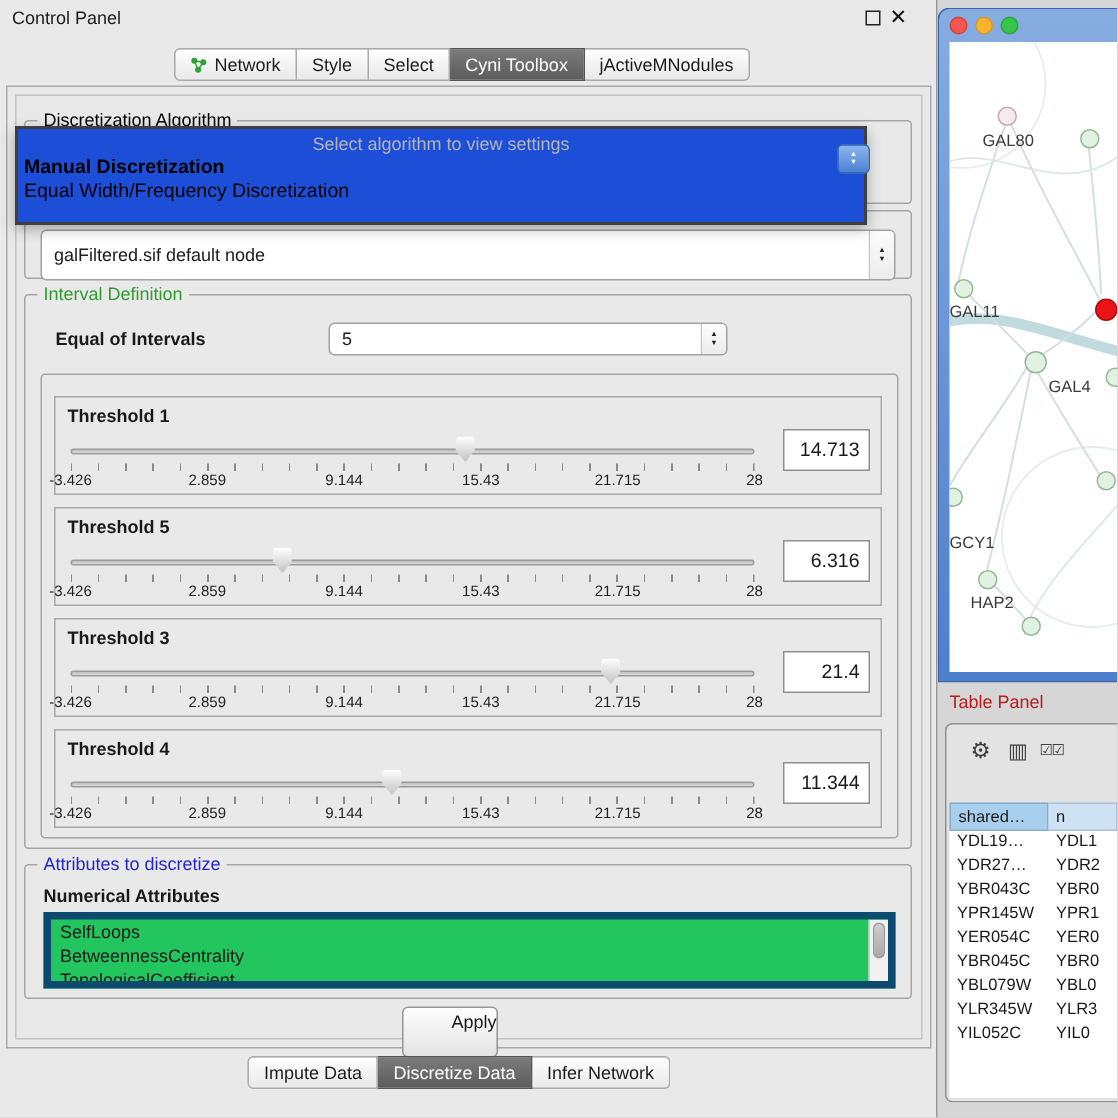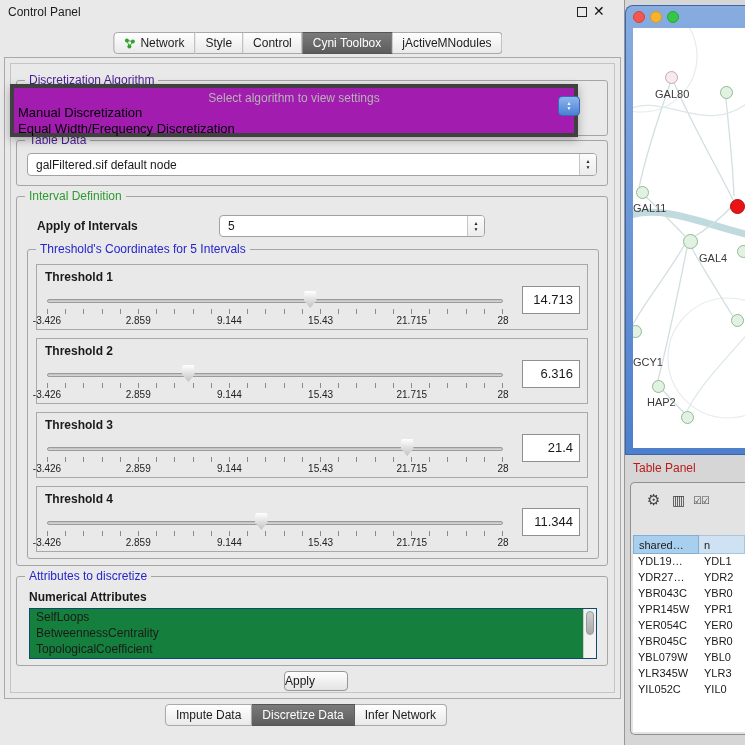--- a/index.html
+++ b/index.html
@@ -19,66 +19,66 @@
 .seg-item{display:flex;align-items:center;gap:5px;height:22px;padding:0 10px;font-size:12px;color:#1c1c1c;background:linear-gradient(#fefefe,#e9e9e9);border:1px solid #a9a9a9;border-left:none;white-space:nowrap}
 .seg-item:first-child{border-left:1px solid #a9a9a9;border-radius:4px 0 0 4px}
 .seg-item:last-child{border-radius:0 4px 4px 0}
 .seg-item.selected{background:linear-gradient(#7b7b7b,#5c5c5c);color:#fff;border-color:#555}
 
 .outer-panel{position:absolute;left:4px;top:57px;width:617px;height:642px;border:1px solid #a9a9a9;background:#e9e9e9}
 .inner-panel{position:absolute;left:5px;top:5px;right:5px;bottom:5px;border:1px solid #c4c4c4}
 
 
 .group{position:absolute;border:1px solid #a5a5a5;border-radius:3px}
-.glabel{position:absolute;top:-8px;left:8px;background:#e9e9e9;padding:0 4px;font-size:12px;color:#4c1d95;white-space:nowrap}
+.glabel{position:absolute;top:-8px;left:8px;background:#e9e9e9;padding:0 4px;font-size:12px;color:#000000;white-space:nowrap}
 .glabel.green{color:#2e9b2e}
 .glabel.blue{color:#2525cc}
 
 .algo-group{left:16px;top:80px;width:592px;height:56px}
 
 
-.popup{position:absolute;left:10px;top:84px;width:568px;height:53px;background:#a21caf;border:4px solid #404040;box-shadow:0 3px 9px rgba(0,0,0,.3);z-index:20}
+.popup{position:absolute;left:10px;top:84px;width:568px;height:66px;background:#1d4ed8;border:2px solid #404040;box-shadow:0 3px 9px rgba(0,0,0,.3);z-index:20}
 .popup-placeholder{margin-top:3px;text-align:center;font-size:12px;color:#b5b5b5}
 .popup-item{font-size:13px;padding-left:4px;line-height:16px;color:#000}
-.popup-item.bold{font-weight:400}
+.popup-item.bold{font-weight:700}
 .blue-stepper{position:absolute;left:558px;top:96px;width:22px;height:20px;border-radius:4px;background:linear-gradient(#8cb6ee,#4b80d4);border:1px solid #3a68b4;z-index:21;display:flex;flex-direction:column;align-items:center;justify-content:center}
 .blue-stepper i{font-style:normal;font-size:5px;line-height:5px;color:#fff}
 
 
 .combo{position:absolute;background:#fff;border:1px solid #a2a2a2;border-radius:4px;font-size:12px}
 .combo .combo-text{position:absolute;left:8px;top:50%;transform:translateY(-50%);white-space:nowrap}
 .combo-arrows{position:absolute;right:0;top:0;bottom:0;width:17px;border-left:1px solid #c6c6c6;display:flex;flex-direction:column;align-items:center;justify-content:center;gap:1px;background:linear-gradient(#fcfcfc,#ececec);border-radius:0 3px 3px 0}
 .combo-arrows i{font-style:normal;font-size:5px;line-height:5px;color:#222}
 
 .td-group{left:16px;top:140px;width:592px;height:46px}
-.td-combo{left:10px;top:12px;right:10px;height:23px}
+.td-combo{left:10px;top:12px;right:10px;height:34px}
 
 .interval-group{left:16px;top:196px;width:592px;height:370px}
 .count-label{position:absolute;left:20px;top:22px;font-weight:700;font-size:12px}
 .count-combo{left:202px;top:18px;width:266px;height:22px}
 
 .thr-group{left:10px;top:52px;width:572px;height:310px}
 .thr-panel{position:absolute;left:8px;width:552px;height:66px;border:1px solid #a8a8a8}
 .thr-label{position:absolute;left:8px;top:5px;font-weight:700;font-size:12px}
 .thr-value{position:absolute;right:7px;top:21px;width:58px;height:28px;background:#fff;border:1px solid #8f8f8f;font-size:13px;text-align:right;line-height:26px;padding-right:6px}
 .slider{position:absolute;left:10px;top:24px;width:456px;height:40px}
 .slider .track{position:absolute;left:0;right:0;top:10px;height:4px;background:linear-gradient(#bdbdbd,#dadada);border:1px solid #9b9b9b;border-radius:2px}
 .slider .thumb{position:absolute;top:2px;width:13px;height:17px;transform:translateX(-50%);background:linear-gradient(#ffffff,#c2c2c2);clip-path:polygon(10% 0,90% 0,100% 14%,100% 55%,50% 100%,0 55%,0 14%)}
 .slider .ticks{position:absolute;left:0;right:0;top:20px;height:5px;background-image:repeating-linear-gradient(to right,#8a8a8a 0 1px,transparent 1px 18.2px)}
 .slider .scale{position:absolute;left:0;right:0;top:26px;height:12px;font-size:10px;color:#222}
 .slider .scale span{position:absolute;transform:translateX(-50%);white-space:nowrap}
 
 .attr-group{left:16px;top:576px;width:592px;height:90px}
 .attr-title{position:absolute;left:12px;top:13px;font-weight:700;font-size:12px}
-.attr-list{position:absolute;left:12px;top:31px;width:568px;height:51px;background:#15803d;border:1px solid #0c4a6e;overflow:hidden}
+.attr-list{position:absolute;left:12px;top:31px;width:568px;height:51px;background:#22c55e;border:5px solid #0c4a6e;overflow:hidden}
 .attr-item{font-size:12px;line-height:15px;padding:1px 0 0 6px}
 .attr-scroll{position:absolute;right:0;top:0;bottom:0;width:13px;background:#f1f1f1;border-left:1px solid #ccc}
 .attr-thumb{position:absolute;left:2px;top:2px;width:8px;height:24px;background:linear-gradient(#cfcfcf,#a9a9a9);border:1px solid #999;border-radius:4px}
 
-.apply-btn{position:absolute;left:284px;top:671px;width:64px;height:20px;background:linear-gradient(#fefefe,#e3e3e3);border:1px solid #979797;border-radius:4px;font-size:12px;text-align:left;line-height:19px;z-index:5}
+.apply-btn{position:absolute;left:268px;top:671px;width:64px;height:34px;background:linear-gradient(#fefefe,#e3e3e3);border:1px solid #979797;border-radius:4px;font-size:12px;text-align:right;line-height:19px;z-index:5}
 
 
 .net-window{position:absolute;left:625px;top:5px;width:120px;height:450px;background:linear-gradient(#87ace0,#4d7fcd);border:1px solid #3c66ab;border-right:none;border-radius:8px 0 0 0}
 .traffic{position:absolute;left:7px;top:5px;display:flex;gap:5px}
 .tl{width:12px;height:12px;border-radius:50%}
 .tl.red{background:#f55750;border:1px solid #d4423c}
 .tl.yellow{background:#f5b32e;border:1px solid #d49a25}
 .tl.green{background:#35c648;border:1px solid #2aa63c}
 .net-content{position:absolute;left:7px;top:22px;right:0;bottom:6px;background:#fff;overflow:hidden}
 .edges{position:absolute;left:0;top:0}
@@ -121,21 +121,21 @@
             <circle cx="2.5" cy="2.5" r="2" fill="#2fa12f"></circle>
             <circle cx="8.5" cy="3.5" r="2" fill="#2fa12f"></circle>
             <circle cx="5" cy="8.5" r="2" fill="#2fa12f"></circle>
           </svg>
         <span>Network</span>
       </div>
       <div class="seg-item">
           <span>Style</span>
         </div>
       <div class="seg-item">
-          <span>Control</span>
+          <span>Select</span>
         </div>
       <div class="seg-item selected">
           <span>Cyni Toolbox</span>
         </div>
       <div class="seg-item">
           <span>jActiveMNodules</span>
         </div>
     </div>
 
     <div class="outer-panel">
@@ -161,52 +161,51 @@
         <span class="combo-text">galFiltered.sif default node</span>
         <span class="combo-arrows">
             <i>▲</i>
             <i>▼</i>
           </span>
       </div>
     </div>
 
     <div class="group interval-group">
       <span class="glabel green">Interval Definition</span>
-      <span class="count-label">Apply of Intervals</span>
+      <span class="count-label">Equal of Intervals</span>
       <div class="combo count-combo">
         <span class="combo-text">5</span>
         <span class="combo-arrows">
             <i>▲</i>
             <i>▼</i>
           </span>
       </div>
 
       <div class="group thr-group">
-        <span class="glabel blue">Threshold's Coordinates for 5 Intervals</span>
 
         <div class="thr-panel" style="top:14px">
           <span class="thr-label">Threshold 1</span>
           <div class="slider">
             <div class="track"></div>
             <div class="thumb" style="left: 57.72%;"></div>
             <div class="ticks"></div>
             <div class="scale">
               <span style="left:0%">-3.426</span>
               <span style="left:20%">2.859</span>
               <span style="left:40%">9.144</span>
               <span style="left:60%">15.43</span>
               <span style="left:80%">21.715</span>
               <span style="left:100%">28</span>
             </div>
           </div>
           <div class="thr-value">14.713</div>
         </div>
 
         <div class="thr-panel" style="top:88px">
-          <span class="thr-label">Threshold 2</span>
+          <span class="thr-label">Threshold 5</span>
           <div class="slider">
             <div class="track"></div>
             <div class="thumb" style="left: 31%;"></div>
             <div class="ticks"></div>
             <div class="scale">
               <span style="left:0%">-3.426</span>
               <span style="left:20%">2.859</span>
               <span style="left:40%">9.144</span>
               <span style="left:60%">15.43</span>
               <span style="left:80%">21.715</span>

